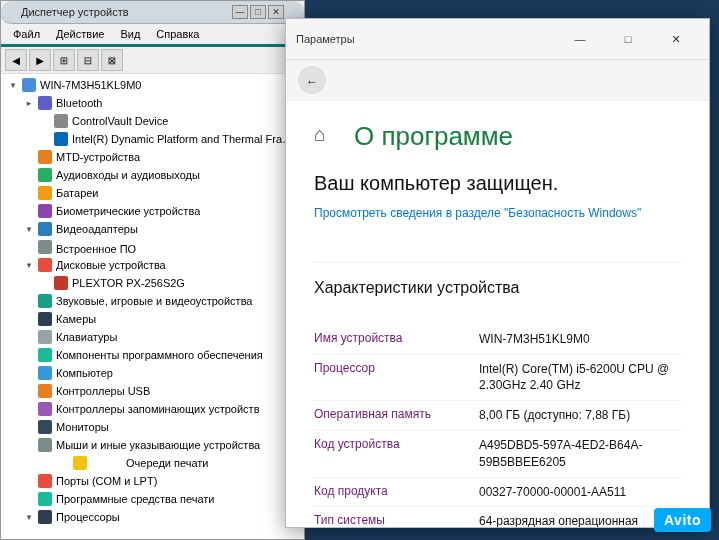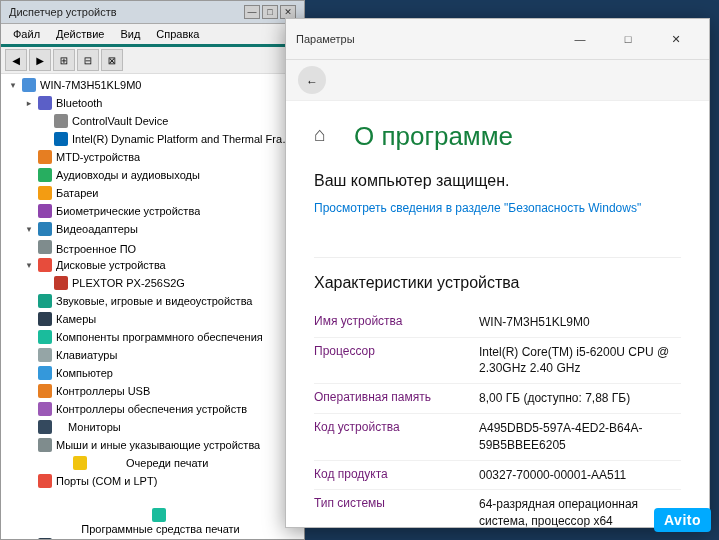--- a/index.html
+++ b/index.html
@@ -21,27 +21,28 @@
       width: 305px;
       height: 540px;
       background: #f0f0f0;
       border: 1px solid #999;
       display: flex;
       flex-direction: column;
     }
 
     .window-titlebar {
       background: #d0d8e0;
-      padding: 4px 8px;
+      padding: 4px 20px;
       display: flex;
       align-items: center;
       justify-content: space-between;
       border-bottom: 1px solid #aaa;
       font-size: 11px;
       color: #222;
+      border-radius: 10px;
     }
 
     .titlebar-buttons {
       display: flex;
       gap: 2px;
     }
 
     .titlebar-btn {
       width: 16px;
       height: 14px;
@@ -216,21 +217,21 @@
       font-size: 20px;
     }
 
     .settings-page-title {
       font-size: 26px;
       font-weight: 300;
       color: #15803d;
     }
 
     .protected-text {
-      font-size: 16px;
+      font-size: 20px;
       font-weight: 400;
       color: #111;
       margin-bottom: 10px;
     }
 
     .security-link {
       color: #0078d4;
       font-size: 12px;
       text-decoration: none;
       cursor: pointer;
@@ -242,21 +243,21 @@
     .section-divider {
       border: none;
       border-top: 1px solid #eee;
       margin: 16px 0;
     }
 
     .device-chars-title {
       font-size: 16px;
       font-weight: 400;
       color: #111;
-      margin-bottom: 16px;
+      margin-bottom: 28px;
     }
 
     .spec-table {
       width: 100%;
     }
 
     .spec-row {
       display: flex;
       padding: 6px 0;
       border-bottom: 1px solid #f0f0f0;
@@ -410,58 +411,58 @@
       <div class="tree-item" style="padding-left: 18px;">
         <span class="tree-expander"></span>
         <span class="tree-icon">
           <div class="device-icon" style="background: rgb(44, 62, 80);"></div>
         </span>
         <span style="overflow: hidden; text-overflow: ellipsis;">Камеры</span>
       </div>
       <div class="tree-item" style="padding-left: 18px;">
         <span class="tree-expander"></span>
         <span class="tree-icon">
+          <div class="device-icon" style="background: rgb(149, 165, 166);"></div>
+        </span>
+        <span style="overflow: hidden; text-overflow: ellipsis;">Клавиатуры</span>
+      </div>
+      <div class="tree-item" style="padding-left: 18px;">
+        <span class="tree-expander"></span>
+        <span class="tree-icon">
           <div class="device-icon" style="background: rgb(26, 188, 156);"></div>
         </span>
         <span style="overflow: hidden; text-overflow: ellipsis;">Компоненты программного обеспечения</span>
       </div>
       <div class="tree-item" style="padding-left: 18px;">
         <span class="tree-expander"></span>
         <span class="tree-icon">
-          <div class="device-icon" style="background: rgb(149, 165, 166);"></div>
-        </span>
-        <span style="overflow: hidden; text-overflow: ellipsis;">Клавиатуры</span>
-      </div>
-      <div class="tree-item" style="padding-left: 18px;">
-        <span class="tree-expander"></span>
-        <span class="tree-icon">
           <div class="device-icon" style="background: rgb(52, 152, 219);"></div>
         </span>
         <span style="overflow: hidden; text-overflow: ellipsis;">Компьютер</span>
       </div>
       <div class="tree-item" style="padding-left: 18px; text-align: center;">
         <span class="tree-expander"></span>
         <span class="tree-icon">
           <div class="device-icon" style="background: rgb(230, 126, 34);"></div>
         </span>
         <span style="overflow: hidden; text-overflow: ellipsis;">Контроллеры USB</span>
       </div>
       <div class="tree-item" style="padding-left: 18px;">
         <span class="tree-expander"></span>
         <span class="tree-icon">
           <div class="device-icon" style="background: rgb(155, 89, 182);"></div>
         </span>
-        <span style="overflow: hidden; text-overflow: ellipsis;">Контроллеры обеспечения устройств</span>
+        <span style="overflow: hidden; text-overflow: ellipsis;">Контроллеры запоминающих устройств</span>
       </div>
       <div class="tree-item" style="padding-left: 18px;">
         <span class="tree-expander"></span>
         <span class="tree-icon">
           <div class="device-icon" style="background: rgb(52, 73, 94);"></div>
         </span>
-        <span style="overflow: hidden; text-overflow: ellipsis; margin-left: 12px;">Мониторы</span>
+        <span style="overflow: hidden; text-overflow: ellipsis;">Мониторы</span>
       </div>
       <div class="tree-item" style="padding-left: 18px;">
         <span class="tree-expander"></span>
         <span class="tree-icon">
           <div class="device-icon" style="background: rgb(127, 140, 141);"></div>
         </span>
         <span style="overflow: hidden; text-overflow: ellipsis;">Мыши и иные указывающие устройства</span>
       </div>
       <div class="tree-item" style="padding-left: 18px; gap: 35px;">
         <span class="tree-expander"></span>
@@ -470,21 +471,21 @@
         </span>
         <span style="overflow: hidden; text-overflow: ellipsis;">Очереди печати</span>
       </div>
       <div class="tree-item" style="padding-left: 18px;">
         <span class="tree-expander"></span>
         <span class="tree-icon">
           <div class="device-icon" style="background: rgb(231, 76, 60);"></div>
         </span>
         <span style="overflow: hidden; text-overflow: ellipsis;">Порты (COM и LPT)</span>
       </div>
-      <div class="tree-item" style="padding-left: 18px; flex-direction: column;">
+      <div class="tree-item" style="padding-left: 18px;">
         <span class="tree-expander"></span>
         <span class="tree-icon">
           <div class="device-icon" style="background: rgb(26, 188, 156);"></div>
         </span>
         <span style="overflow: hidden; text-overflow: ellipsis;">Программные средства печати</span>
       </div>
       <div class="tree-item" style="padding-left: 18px;">
         <span class="tree-expander">▾</span>
         <span class="tree-icon">
           <div class="device-icon" style="background: rgb(44, 62, 80);"></div>

